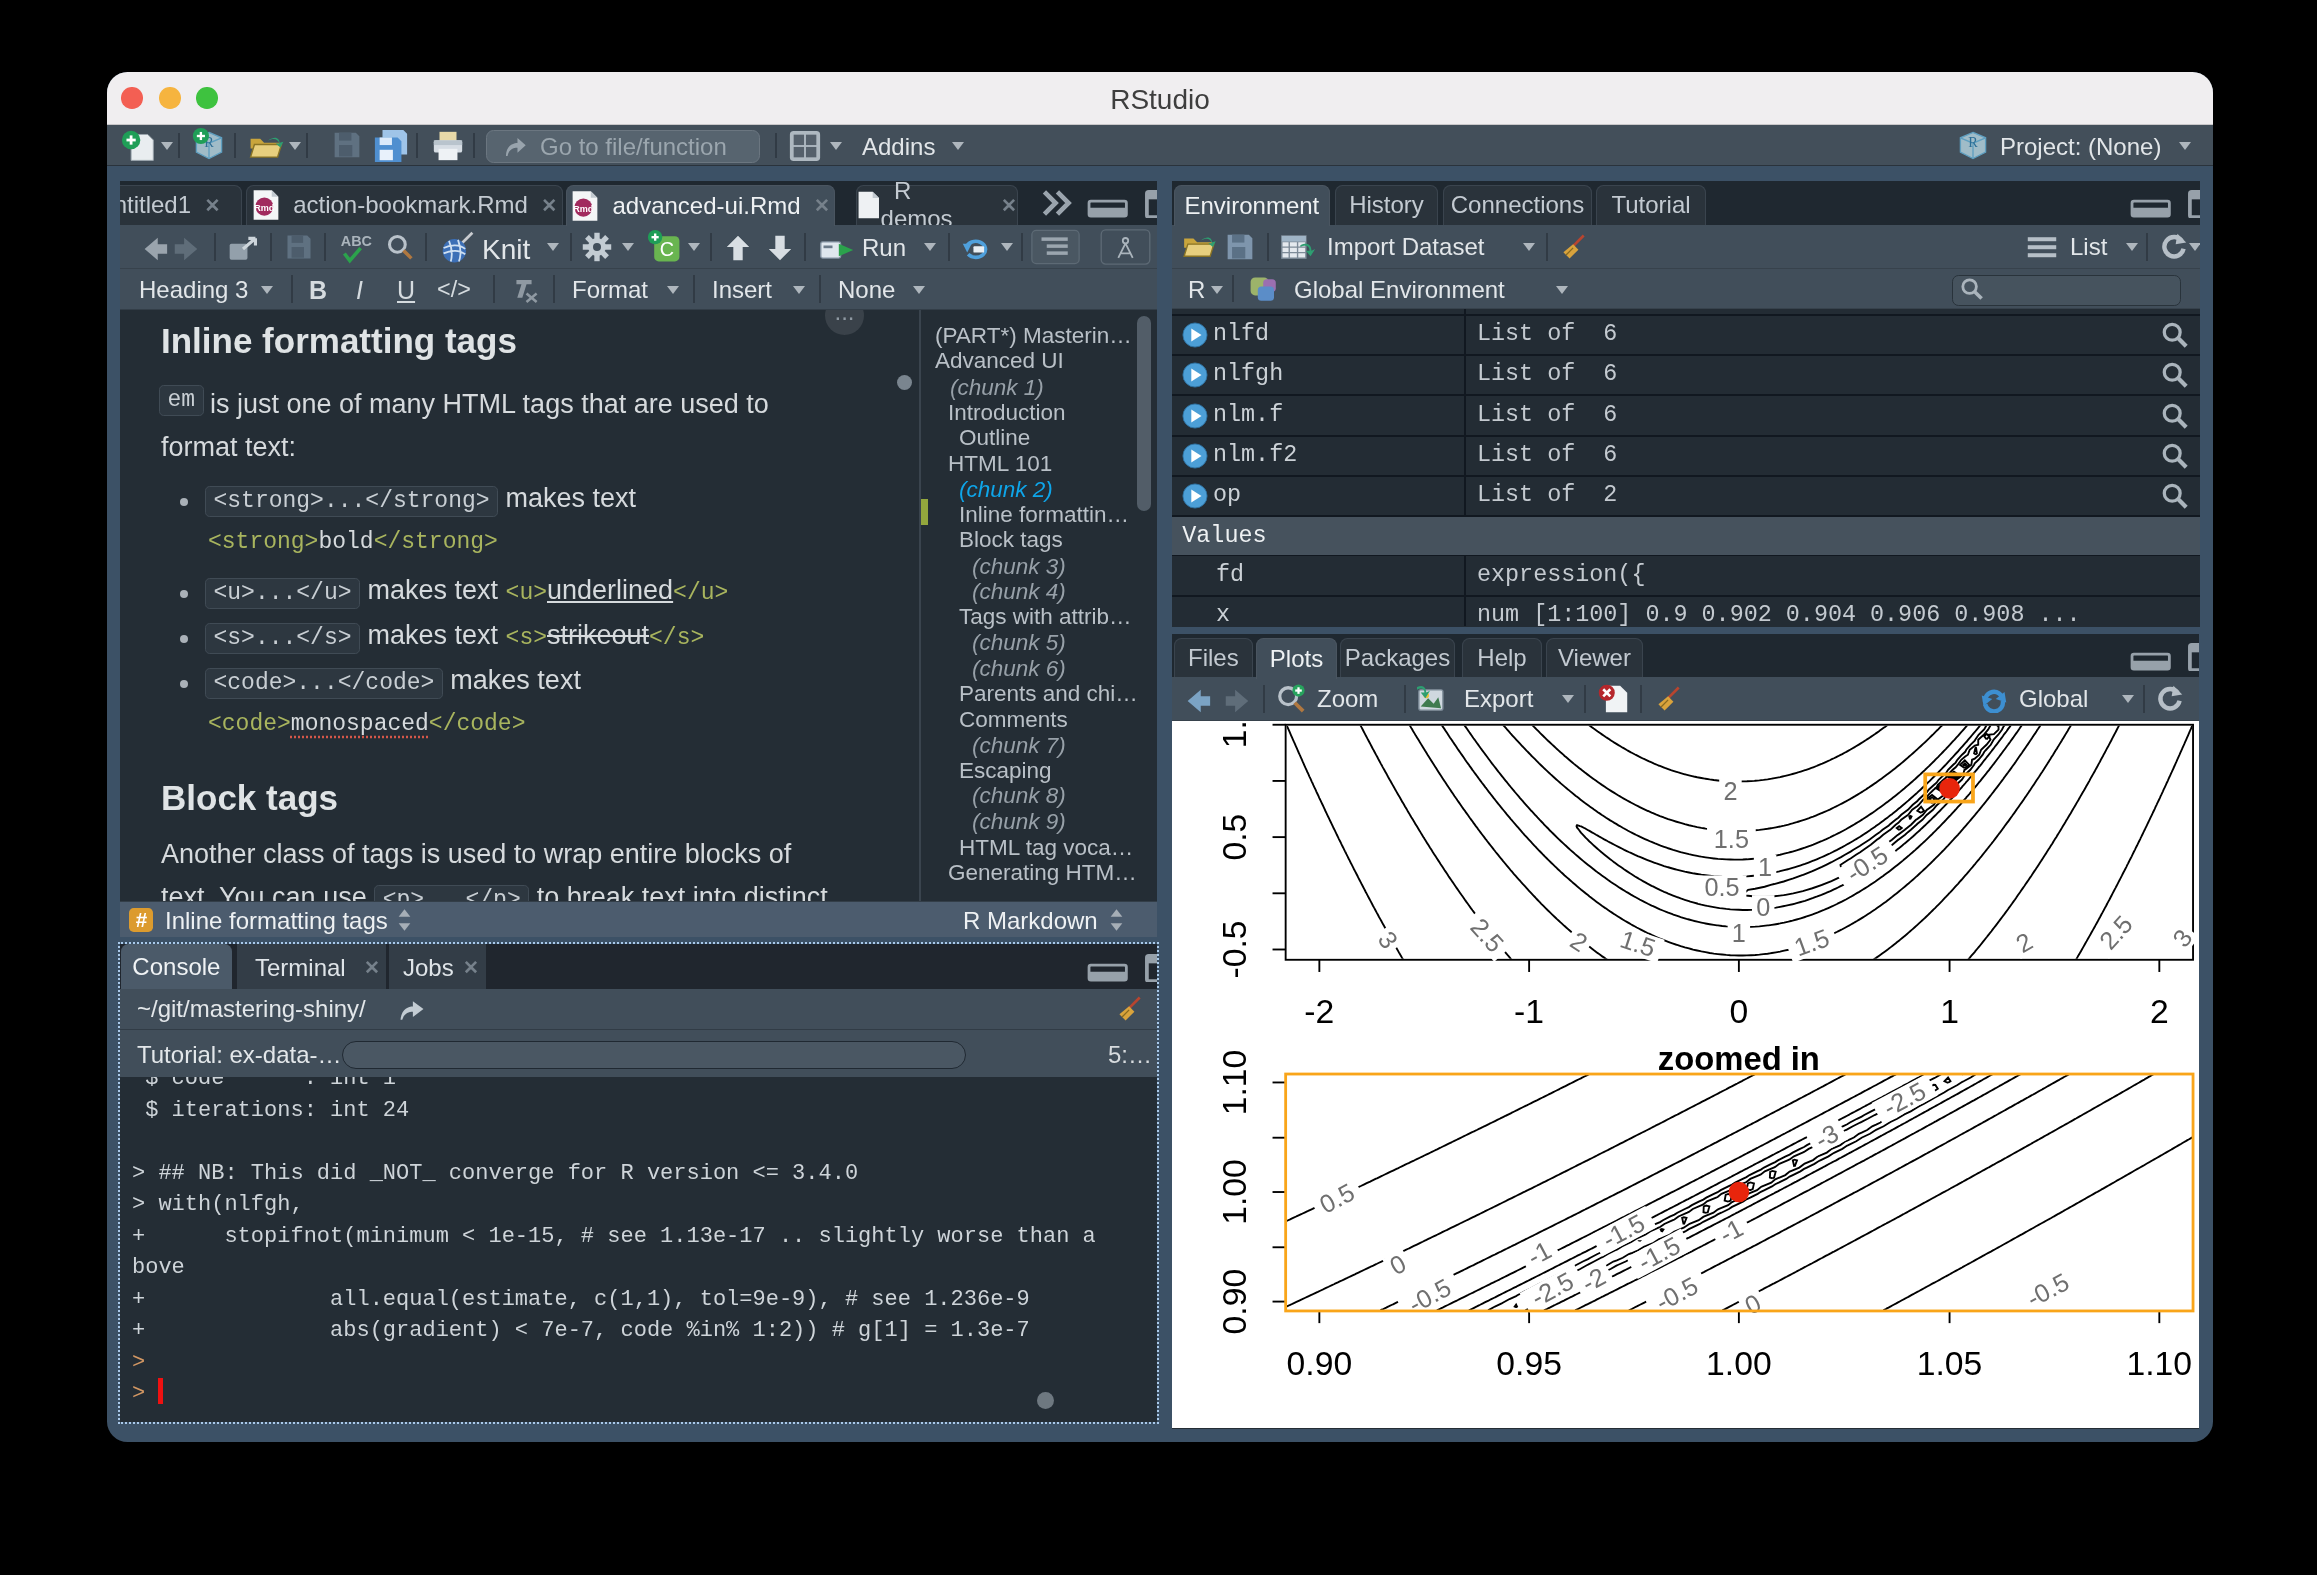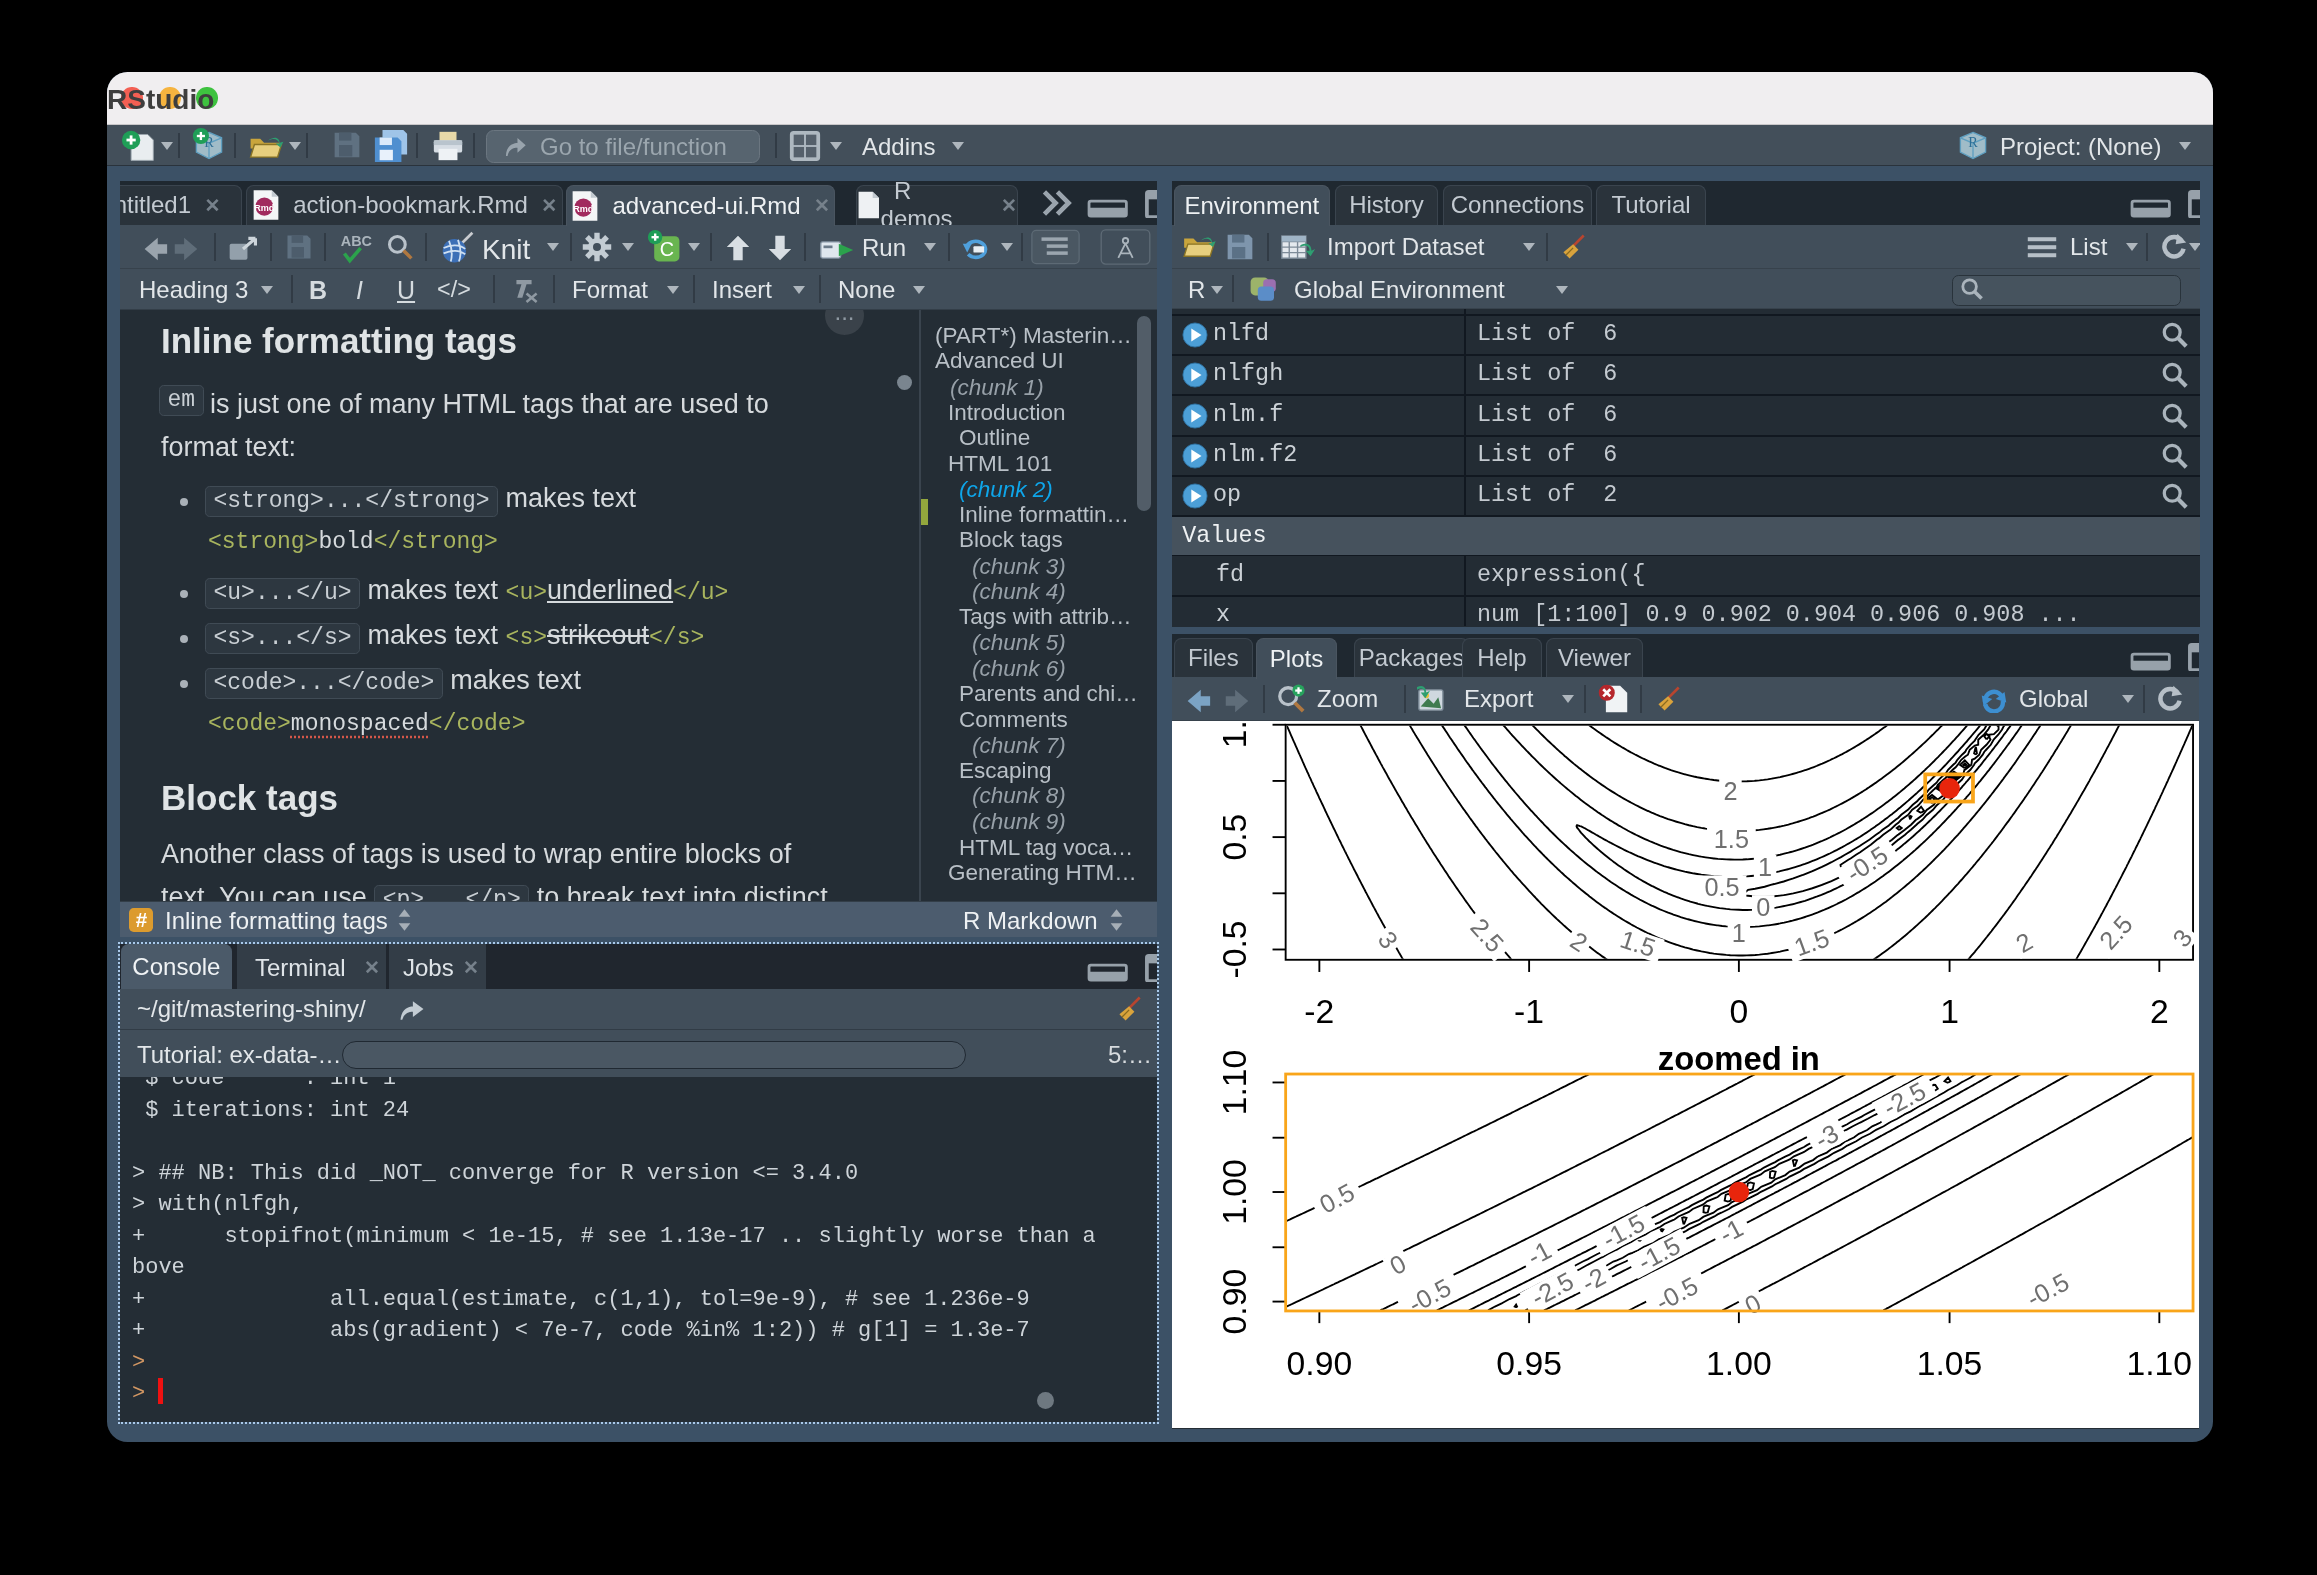--- a/index.html
+++ b/index.html
@@ -3,22 +3,22 @@
 *{margin:0;padding:0;box-sizing:border-box}
 html,body{background:#000;width:2318px;height:1576px;overflow:hidden}
 #stage{position:relative;width:2318px;height:1576px;background:#000;
   font-family:"Liberation Sans",sans-serif;}
 .abs{position:absolute}
 #win{position:absolute;left:107px;top:72px;width:2106px;height:1370px;
   background:#3C5166;border-radius:20.6px;overflow:hidden}
 #titlebar{position:absolute;left:0;top:0;width:2106px;height:53px;background:#F0EEF0;
   border-bottom:0.9px solid #c9c7c9}
 .tl{position:absolute;top:15px;width:21.5px;height:21.5px;border-radius:50%}
-#title{position:absolute;top:12px;left:0;width:2106px;
-  font-size:28px;font-weight:bold;color:#3e3e3e}
+#title{position:absolute;top:12px;left:0;width:2106px;text-align:center;
+  font-size:28px;font-weight:normal;color:#3e3e3e}
 #maintb{position:absolute;left:0;top:53px;width:2106px;height:41px;
   background:linear-gradient(#4a era,#414d57);background:#434f5a;border-bottom:0.9px solid #2a333c}
 .pane{position:absolute;background:#242D35;overflow:hidden}
 .tabbar{position:absolute;left:0;top:0;width:100%;height:44px;background:#1f2830}
 .tab{position:absolute;top:3.7px;height:40px;background:#2a333b;border:0.9px solid #3a444e;
   border-bottom:none;border-radius:7.5px 7.5px 0 0;color:#c3cad1;font-size:24px;
   display:flex;align-items:center;justify-content:center}
 .tab.act{background:#414e5a;color:#eef1f3;height:41px;border-color:#4a5560;z-index:2}
 .tb{position:absolute;left:0;width:100%;background:#414e5a;display:block}
 .sep{position:absolute;width:1.9px;background:#313b45;top:7.5px;bottom:7.5px}
@@ -506,21 +506,21 @@
           <div class="envname" style="left:44px;top:253px">fd</div>
           <div class="envval" style="left:305px;top:253px">expression({</div>
           <div class="envname" style="left:44px;top:293px">x</div>
           <div class="envval" style="left:305px;top:293px">num [1:100] 0.9 0.902 0.904 0.906 0.908 ...</div>
         </div>
       </div>
       <div class="pane" id="plotpane" style="left:1065px;top:562px;width:1027px;height:795px">
         <div class="tabbar" style="height:43px">
           <div class="tab" style="left:1.9px;width:79px">Files</div>
           <div class="tab act" style="left:84px;width:81px">Plots</div>
-          <div class="tab" style="left:182px;width:115px">Packages</div>
+          <div class="tab" style="left:168px;width:115px">Packages</div>
           <div class="tab" style="left:290px;width:80px">Help</div>
           <div class="tab" style="left:374px;width:97px">Viewer</div>
           <div class="abs" style="left:958px;top:9.4px;"><svg width="103" height="28" viewBox="0 0 110 30">
               <rect x="2" y="12" width="40" height="16" rx="2" fill="none" stroke="#97a1aa" stroke-width="3"></rect>
               <rect x="2" y="19" width="40" height="9" fill="#97a1aa"></rect>
               <rect x="64" y="2" width="44" height="27" rx="2" fill="none" stroke="#97a1aa" stroke-width="4"></rect>
               <rect x="64" y="2" width="44" height="8" fill="#97a1aa"></rect>
             </svg></div>
         </div>
         <div class="tb" style="top:43px;height:44px;border-bottom:0.9px solid #37424c">

